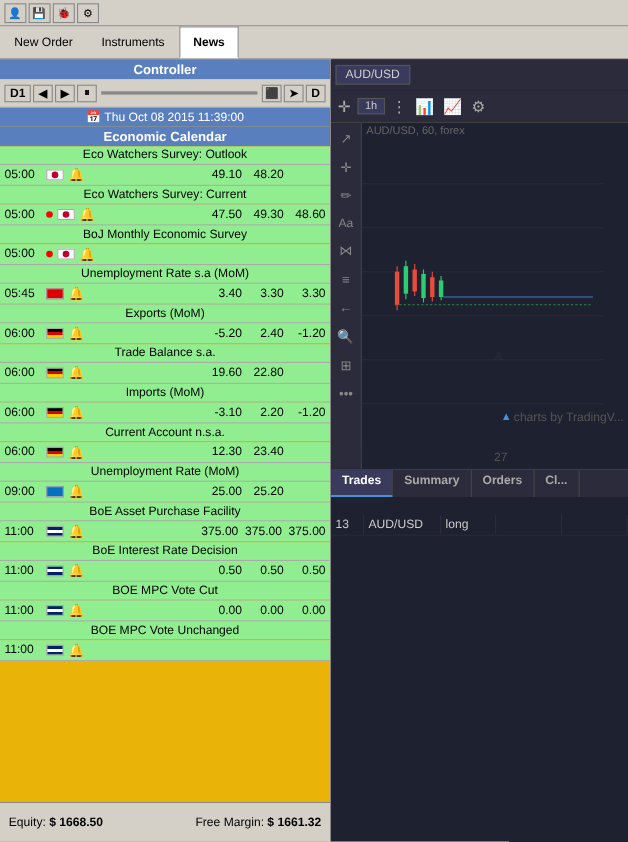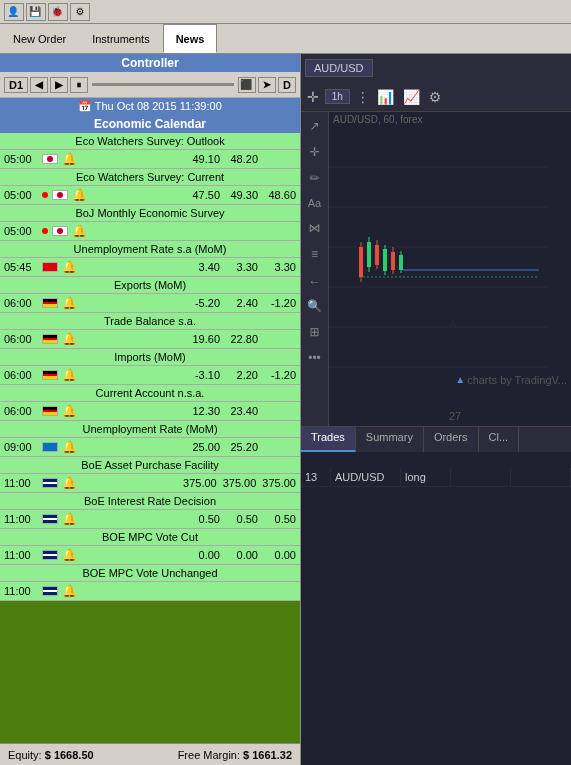--- a/index.html
+++ b/index.html
@@ -11,21 +11,21 @@
     .top-tab.active { background: #fff; border-color: #888 #888 transparent; font-weight: bold; }
 
     
     .top-icons { display: flex; align-items: center; padding: 2px 4px; background: #d4d0c8; height: 24px; border-bottom: 1px solid #888; }
     .top-icon { width: 20px; height: 18px; background: #d4d0c8; border: 1px solid #888; margin-right: 2px; display: flex; align-items: center; justify-content: center; cursor: pointer; font-size: 10px; }
 
     
     .main-container { display: flex; height: calc(765px - 54px); }
 
     
-    .left-panel { width: 335px; display: flex; flex-direction: column; background: #4d7c0f; border-right: 1px solid #888; }
+    .left-panel { width: 335px; display: flex; flex-direction: column; background: #eab308; border-right: 1px solid #888; }
 
     
     .controller-bar { background: #5a7fbf; color: white; text-align: center; padding: 2px 0; font-weight: bold; font-size: 12px; }
 
     
     .timeframe-controls { display: flex; align-items: center; padding: 2px 4px; background: #d4d0c8; border-bottom: 1px solid #aaa; height: 26px; gap: 2px; font-weight: bold; }
     .tf-btn { background: #d4d0c8; border: 1px solid #888; padding: 1px 4px; cursor: pointer; font-size: 11px; }
     .tf-icon { width: 18px; height: 16px; border: 1px solid #888; background: #d4d0c8; display: flex; align-items: center; justify-content: center; cursor: pointer; font-size: 10px; }
 
     
@@ -49,21 +49,21 @@
     .flag-gr { background: #0070c0; border: 1px solid #aaa; }
     .flag-ch { background: #d00; border: 1px solid #aaa; }
     .bell-icon { color: #ffa500; font-size: 12px; }
     .bell-red { color: #ff0000; font-size: 12px; }
     .bell-gray { color: #888; font-size: 12px; }
     .dot-red { width: 6px; height: 6px; background: red; border-radius: 50%; display: inline-block; }
     .event-values { display: flex; gap: 6px; margin-left: auto; font-size: 11px; }
     .val { min-width: 32px; text-align: right; }
 
     
-    .equity-bar { background: #d4d0c8; border-top: 1px solid #888; padding: 2px 8px; display: flex; justify-content: space-between; font-size: 11px; height: 22px; align-items: center; }
+    .equity-bar { background: #d4d0c8; border-top: 1px solid #888; padding: 2px 8px; display: flex; justify-content: space-between; font-size: 11px; height: 36px; align-items: center; }
 
     
     .right-panel { flex: 1; display: flex; flex-direction: column; background: #1a1a2e; }
 
     
     .chart-header { background: #2b2b3b; display: flex; align-items: center; padding: 2px 4px; gap: 4px; height: 28px; }
     .chart-pair-tab { background: #3a3a5c; color: #ccc; padding: 2px 8px; font-size: 11px; border: 1px solid #555; }
     .chart-toolbar { display: flex; align-items: center; background: #2b2b3b; padding: 2px 4px; gap: 4px; height: 30px; border-bottom: 1px solid #444; }
     .chart-btn { background: #3a3a5c; color: #ccc; border: 1px solid #555; padding: 1px 6px; font-size: 10px; cursor: pointer; }
     .chart-icon { color: #aaa; font-size: 14px; cursor: pointer; padding: 2px; }
@@ -79,21 +79,21 @@
     .chart-content { margin-left: 28px; flex: 1; position: relative; overflow: hidden; }
 
     
     .tv-attr { position: absolute; bottom: 40px; right: 4px; font-size: 9px; color: #555; display: flex; align-items: center; gap: 2px; }
     .tv-logo { color: #4a90d9; font-size: 10px; }
 
     
     .date-axis { position: absolute; bottom: 0; left: 28px; right: 0; height: 20px; background: #1e2230; display: flex; align-items: center; padding-left: 120px; color: #555; font-size: 10px; }
 
     
-    .bottom-tabs { background: #2b2b3b; display: flex; border-top: 1px solid #444; height: 26px; }
+    .bottom-tabs { background: #2b2b3b; display: flex; border-top: 1px solid #444; height: 26px; font-weight: bold; }
     .bottom-tab { color: #aaa; padding: 4px 10px; cursor: pointer; font-size: 11px; border-right: 1px solid #444; }
     .bottom-tab.active { color: #fff; background: #3a3a5c; border-bottom: 2px solid #4a90d9; }
 
     
     .trades-table { background: #1e2230; color: #ccc; font-size: 11px; flex: 1; overflow-y: auto; }
     .trades-table-header { display: grid; grid-template-columns: 30px 70px 50px 60px 60px; background: #2b2b3b; border-bottom: 1px solid #444; }
     .trades-table-header div { padding: 3px 4px; color: #aaa; border-right: 1px solid #333; }
     .trades-row { display: grid; grid-template-columns: 30px 70px 50px 60px 60px; border-bottom: 1px solid #2a2a3a; }
     .trades-row div { padding: 3px 4px; border-right: 1px solid #2a2a3a; margin-top: 16px; }
 

